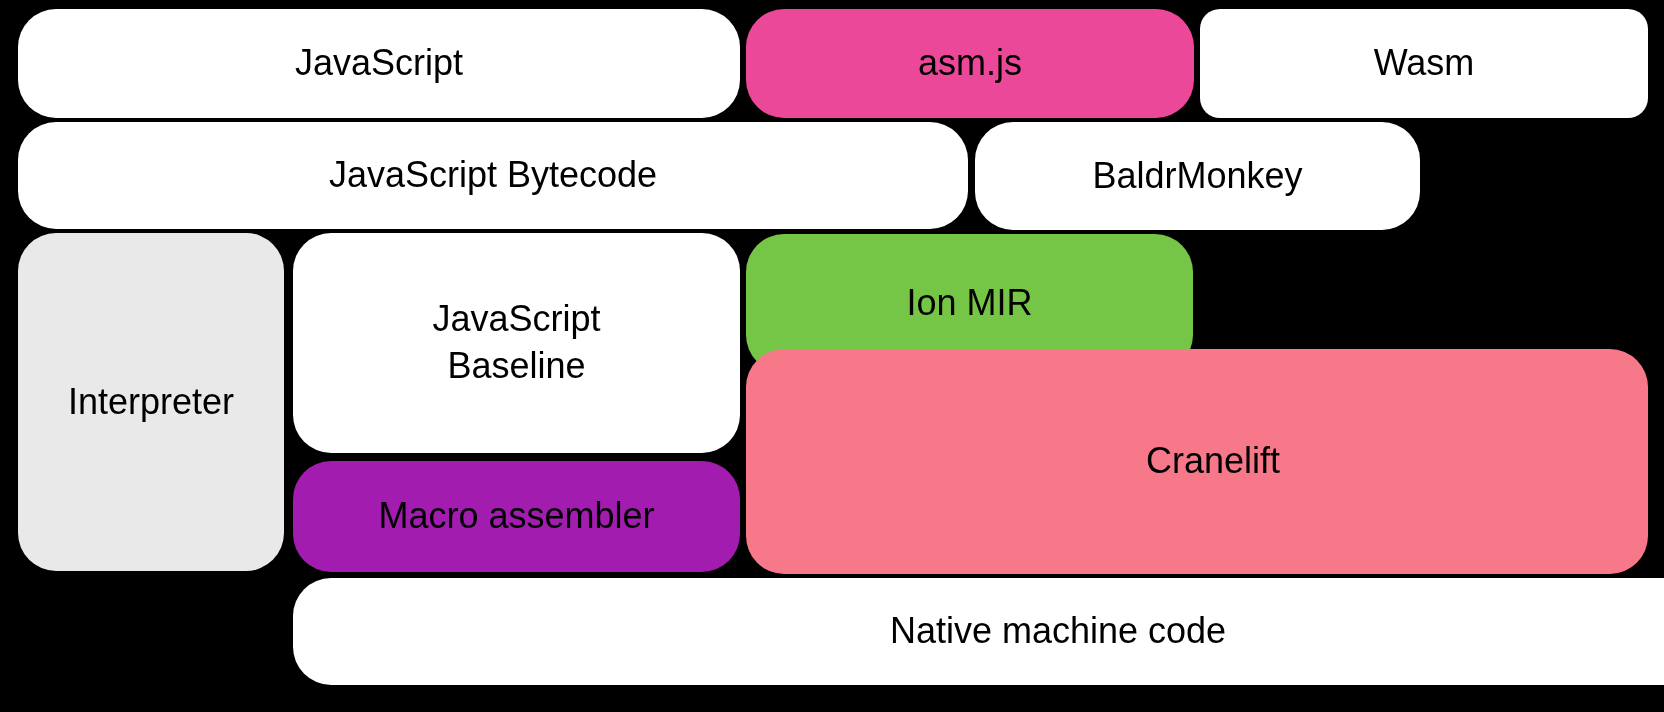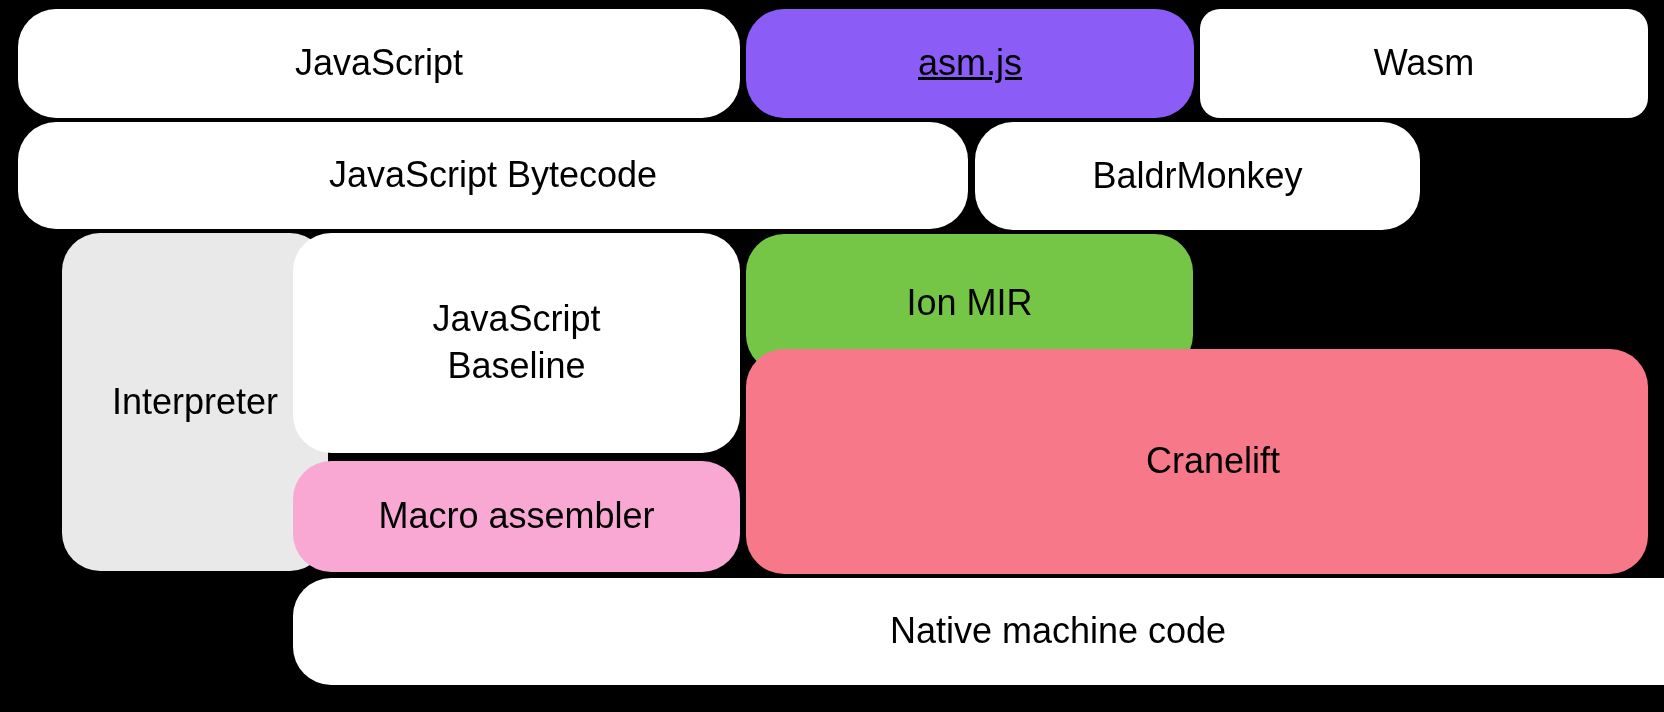--- a/index.html
+++ b/index.html
@@ -30,42 +30,42 @@
     box-sizing: border-box;
   }
   
   #box-javascript   { left: 18px;   top: 9px;   width: 722px;  height: 109px; }
   #box-asmjs        { left: 746px;  top: 9px;   width: 448px;  height: 109px; }
   #box-wasm         { left: 1200px; top: 9px;   width: 448px;  height: 109px; }
   
   #box-js-bytecode  { left: 18px;   top: 122px; width: 950px;  height: 107px; }
   #box-baldrmonkey  { left: 975px;  top: 122px; width: 445px;  height: 108px; }
   
-  #box-interpreter  { left: 18px;   top: 233px; width: 266px;  height: 338px; margin-left: 44px; }
+  #box-interpreter  { left: 18px;   top: 233px; width: 266px;  height: 338px; }
   #box-js-baseline  { left: 293px;  top: 233px; width: 447px;  height: 220px; }
   #box-ion-mir      { left: 746px;  top: 234px; width: 447px;  height: 139px; }
   #box-cranelift    { left: 746px;  top: 349px; width: 902px;  height: 225px; }
   #box-macro-asm    { left: 293px;  top: 461px; width: 447px;  height: 111px; }
   
   #box-native       { left: 293px;  top: 578px; width: 1530px; height: 107px; }
 </style>
 </head>
 <body>
 
 <div class="diagram" style="background-color: rgb(0, 0, 0);">
 
   <div class="box" id="box-javascript" style="background-color: rgb(255, 255, 255);">JavaScript</div>
-  <div class="box" id="box-asmjs" style="background-color: #8b5cf6; text-decoration: underline;">asm.js</div>
+  <div class="box" id="box-asmjs" style="background-color: #ec4899;">asm.js</div>
   <div class="box" id="box-wasm" style="background-color: rgb(255, 255, 255); border-radius: 20px;">Wasm</div>
 
   <div class="box" id="box-js-bytecode" style="background-color: rgb(255, 255, 255);">JavaScript Bytecode</div>
   <div class="box" id="box-baldrmonkey" style="background-color: rgb(255, 255, 255);">BaldrMonkey</div>
 
   <div class="box" id="box-interpreter" style="background-color: rgb(233, 233, 233);">Interpreter</div>
   <div class="box" id="box-js-baseline" style="background-color: rgb(255, 255, 255);">JavaScript
 Baseline</div>
   <div class="box" id="box-ion-mir" style="background-color: rgb(117, 197, 70);">Ion MIR</div>
   <div class="box" id="box-cranelift" style="background-color: rgb(246, 120, 137); padding-left: 32px;">Cranelift</div>
-  <div class="box" id="box-macro-asm" style="background-color: #f9a8d4;">Macro assembler</div>
+  <div class="box" id="box-macro-asm" style="background-color: #a21caf;">Macro assembler</div>
 
   <div class="box" id="box-native" style="background-color: rgb(255, 255, 255);">Native machine code</div>
 
 </div>
 
 </body></html>

